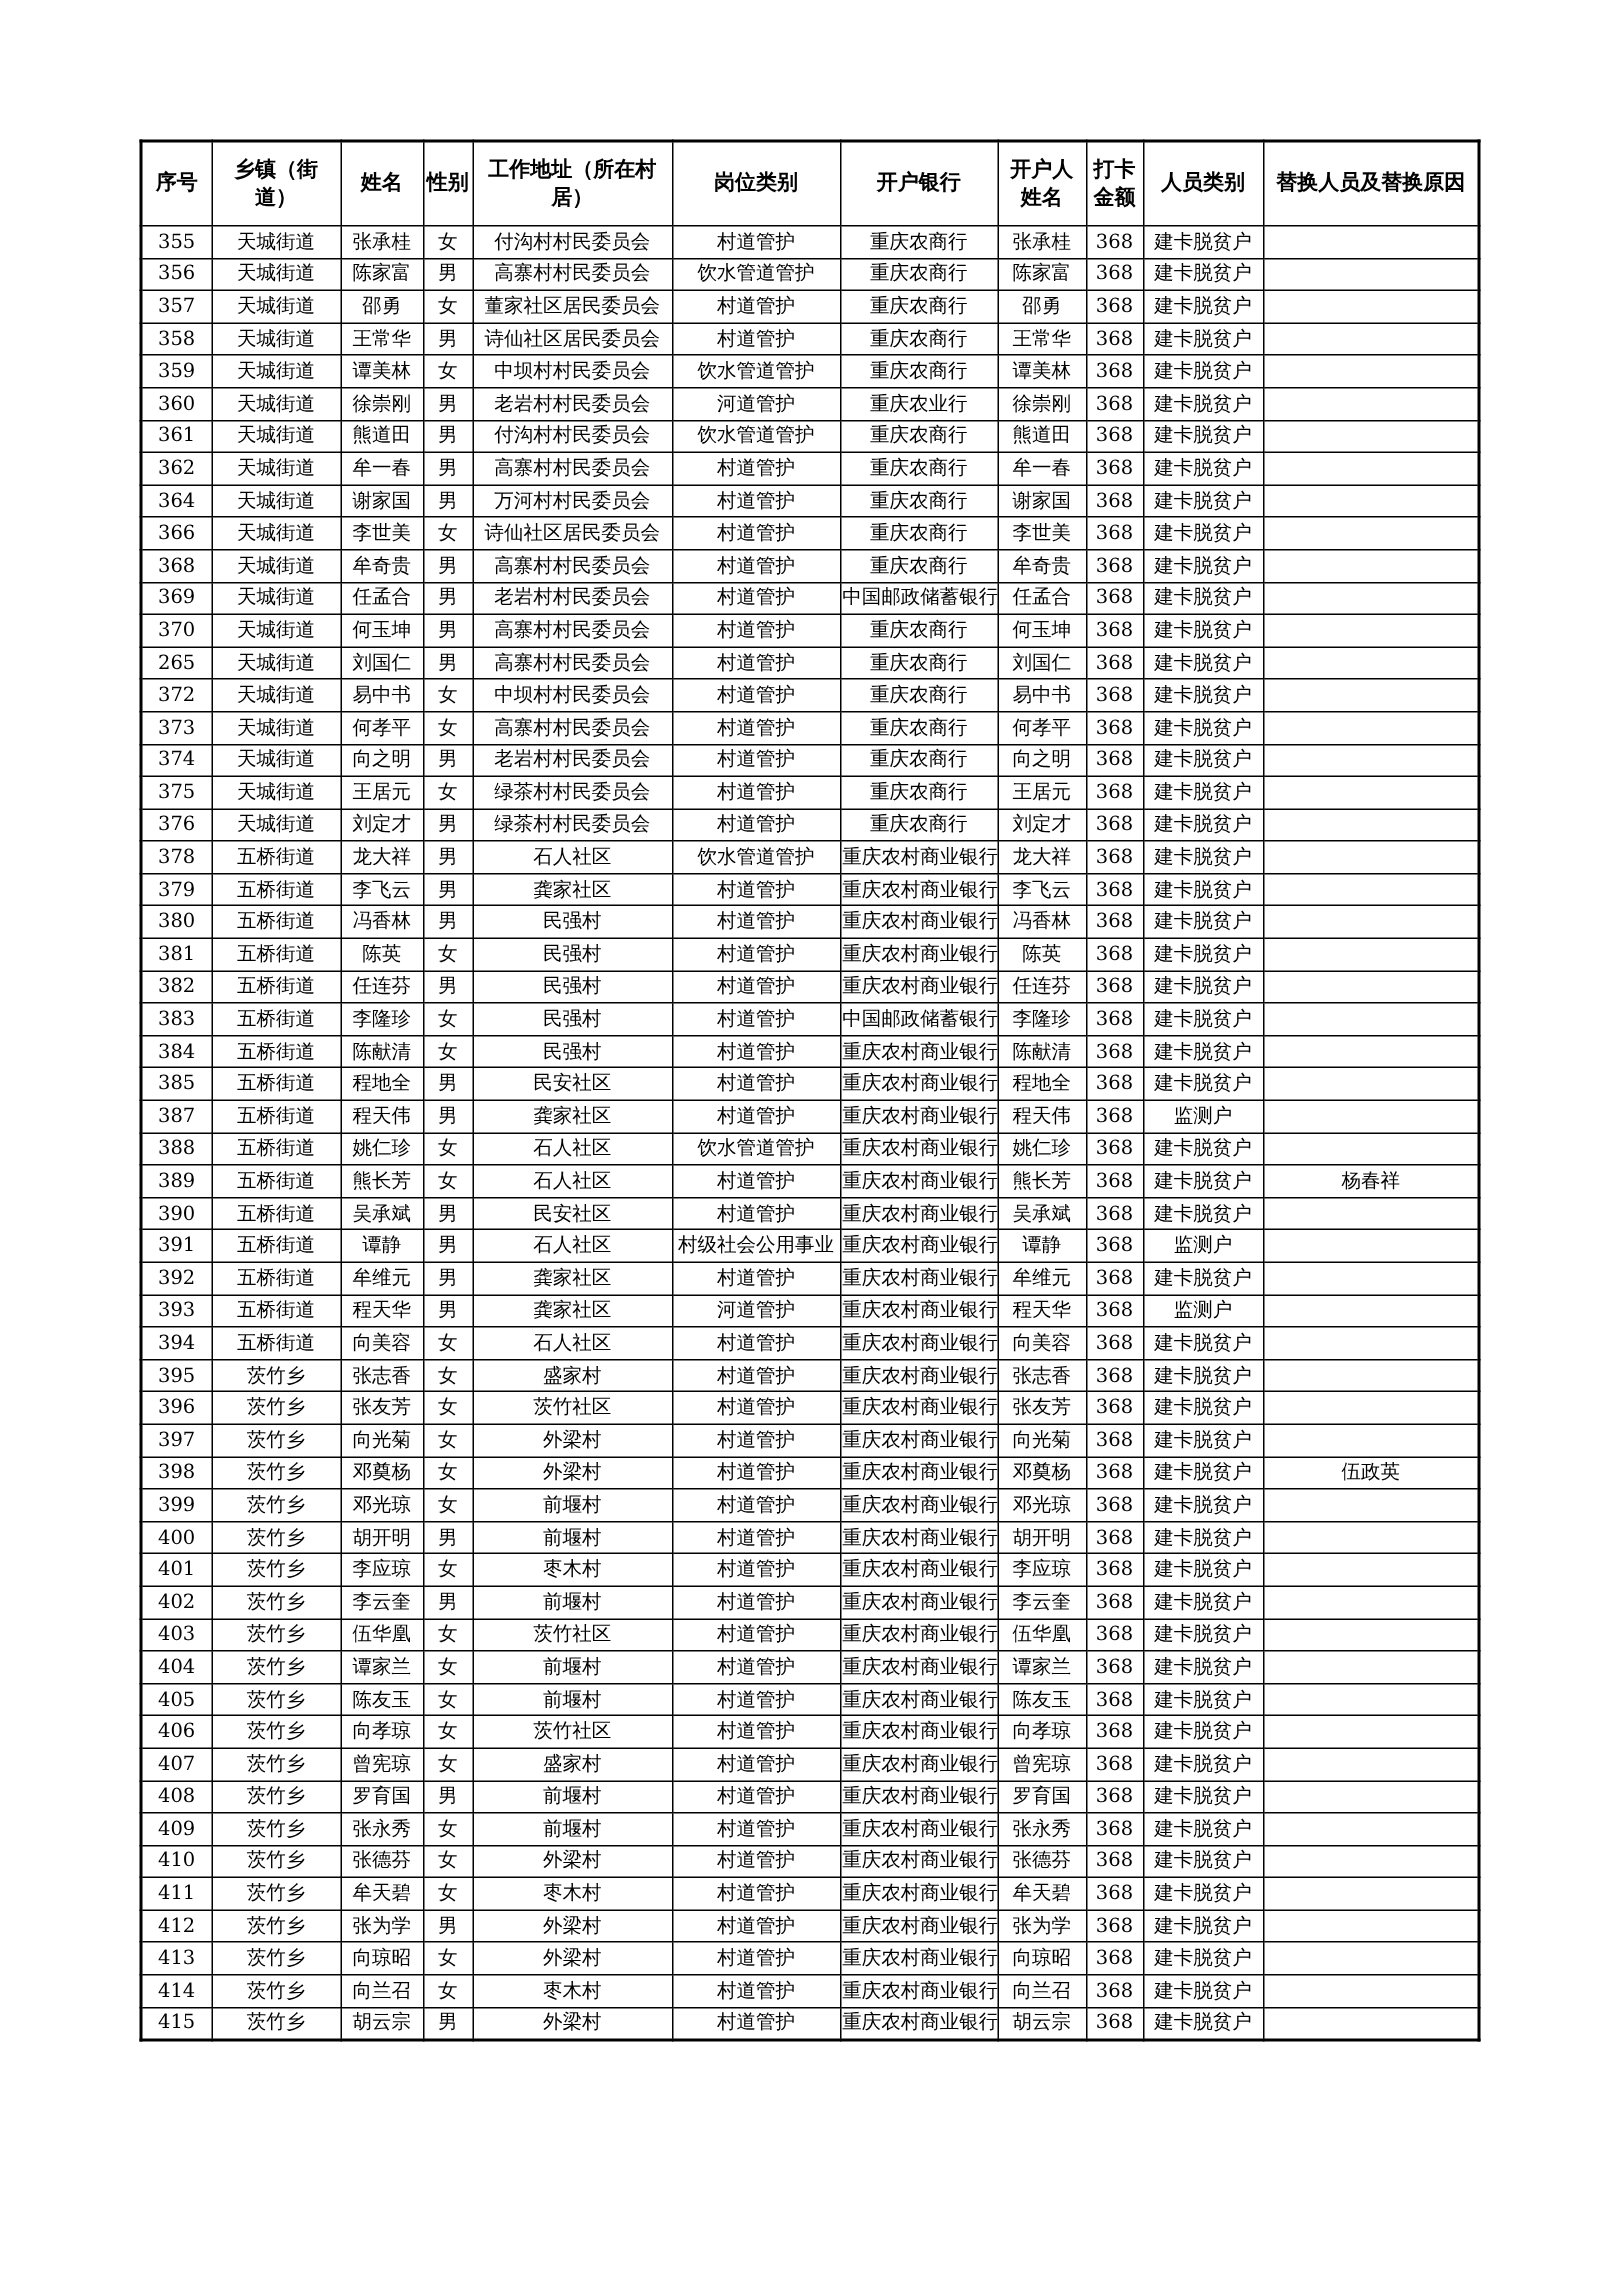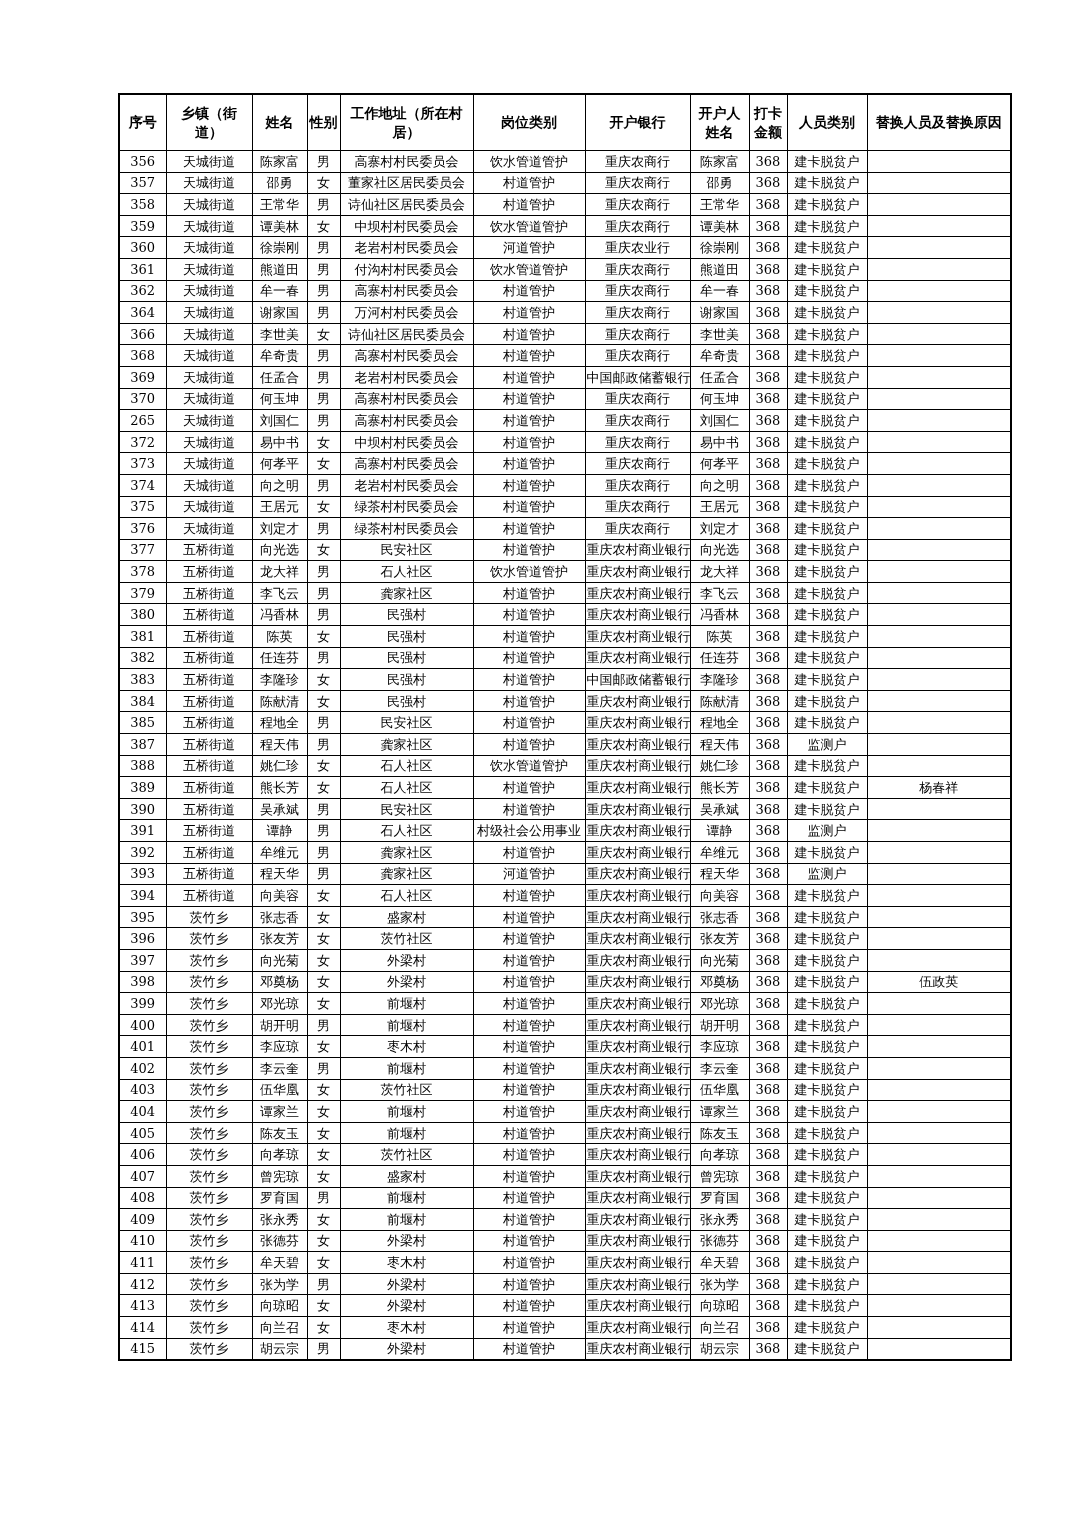--- a/index.html
+++ b/index.html
@@ -15,21 +15,20 @@
     color: #000000;
   }
   table.roster {
     position: absolute;
     left: 93px;
     top: 93px;
     width: 892px;
     border-collapse: collapse;
     table-layout: fixed;
     border: 2px solid #000000;
-    margin-left: 25px;
   }
   table.roster th {
     border: 1px solid #000000;
     font-size: 14px;
     font-weight: bold;
     height: 55px;
     padding: 0 2px;
     text-align: center;
     vertical-align: middle;
     line-height: 1.35;
@@ -76,20 +75,33 @@
         <th>岗位类别</th>
         <th>开户银行</th>
         <th>开户人姓名</th>
         <th>打卡金额</th>
         <th>人员类别</th>
         <th>替换人员及替换原因</th>
       </tr>
     </thead>
     <tbody>
         <tr>
+          <td>355</td>
+          <td>天城街道</td>
+          <td>张承桂</td>
+          <td>女</td>
+          <td>付沟村村民委员会</td>
+          <td>村道管护</td>
+          <td>重庆农商行</td>
+          <td>张承桂</td>
+          <td>368</td>
+          <td>建卡脱贫户</td>
+          <td></td>
+        </tr>
+        <tr>
           <td>356</td>
           <td>天城街道</td>
           <td>陈家富</td>
           <td>男</td>
           <td>高寨村村民委员会</td>
           <td>饮水管道管护</td>
           <td>重庆农商行</td>
           <td>陈家富</td>
           <td>368</td>
           <td>建卡脱贫户</td>
@@ -305,33 +317,20 @@
         </tr>
         <tr>
           <td>376</td>
           <td>天城街道</td>
           <td>刘定才</td>
           <td>男</td>
           <td>绿茶村村民委员会</td>
           <td>村道管护</td>
           <td>重庆农商行</td>
           <td>刘定才</td>
-          <td>368</td>
-          <td>建卡脱贫户</td>
-          <td></td>
-        </tr>
-        <tr>
-          <td>377</td>
-          <td>五桥街道</td>
-          <td>向光选</td>
-          <td>女</td>
-          <td>民安社区</td>
-          <td>村道管护</td>
-          <td>重庆农村商业银行</td>
-          <td>向光选</td>
           <td>368</td>
           <td>建卡脱贫户</td>
           <td></td>
         </tr>
         <tr>
           <td>378</td>
           <td>五桥街道</td>
           <td>龙大祥</td>
           <td>男</td>
           <td>石人社区</td>

